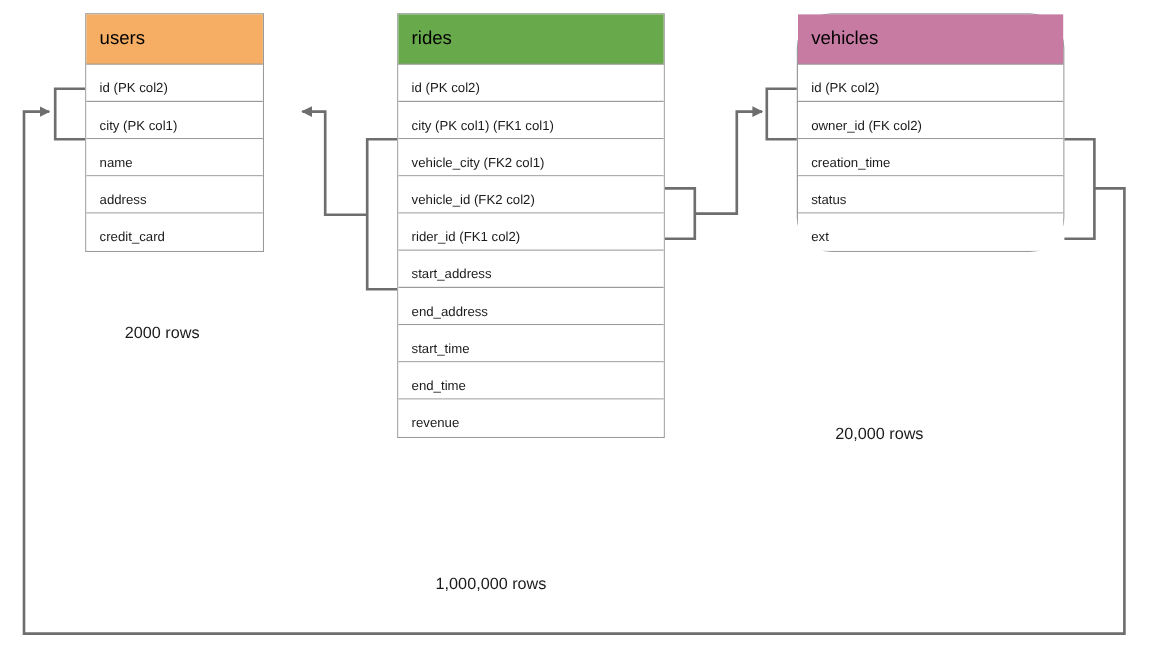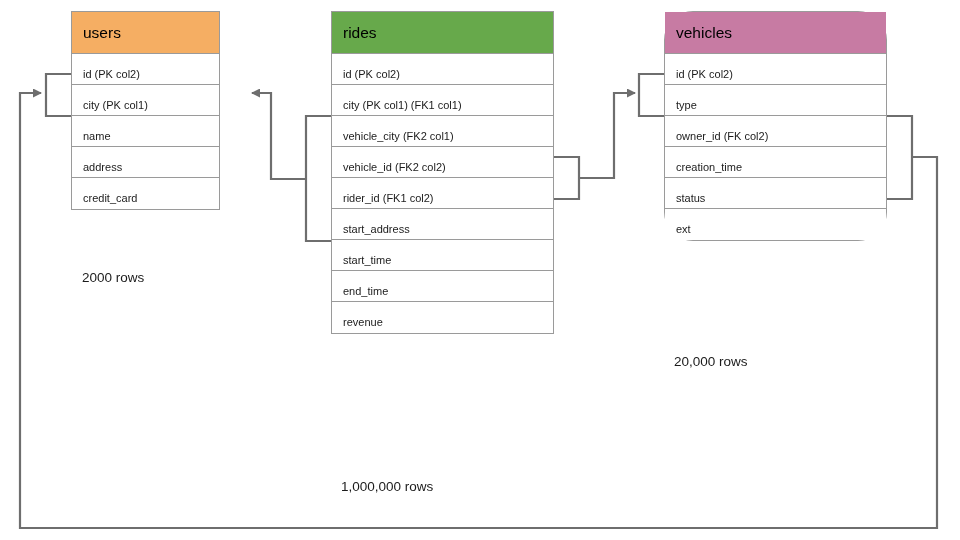--- a/index.html
+++ b/index.html
@@ -57,20 +57,21 @@
     background: #ffffff;
   }
   .tbl-row.last {
     border-bottom: none;
   }
   .rowcount {
     position: absolute;
     font-size: 13.5px;
     color: #1b1b1b;
     white-space: nowrap;
+    margin-left: 22px;
   }
 </style>
 </head>
 <body>
 
 <div id="canvas">
 
   <svg id="connectors" viewBox="0 0 960 540" width="960" height="540">
     <defs>
       <marker id="arrowL" markerWidth="9" markerHeight="9" refX="8" refY="4.5" orient="auto-start-reverse" markerUnits="userSpaceOnUse">
@@ -122,30 +123,30 @@
   <div class="rowcount" style="left:82px; top:270px;">2000 rows</div>
 
   <div class="table-box" style="left:331px; top:11px; width:223px;">
     <div class="tbl-header" style="background:#67a94b;">rides</div>
     <div class="tbl-row">id (PK col2)</div>
     <div class="tbl-row">city (PK col1) (FK1 col1)</div>
     <div class="tbl-row">vehicle_city (FK2 col1)</div>
     <div class="tbl-row">vehicle_id (FK2 col2)</div>
     <div class="tbl-row">rider_id (FK1 col2)</div>
     <div class="tbl-row">start_address</div>
+    <div class="tbl-row">end_address</div>
     <div class="tbl-row">start_time</div>
     <div class="tbl-row">end_time</div>
     <div class="tbl-row last">revenue</div>
   </div>
   <div class="rowcount" style="left:341px; top:479px;">1,000,000 rows</div>
 
   <div class="table-box" style="left:664px; top:11px; width:223px;border-radius:29px;">
     <div class="tbl-header" style="background:#c77ba3;">vehicles</div>
     <div class="tbl-row">id (PK col2)</div>
-    <div class="tbl-row">type</div>
     <div class="tbl-row">owner_id (FK col2)</div>
     <div class="tbl-row">creation_time</div>
     <div class="tbl-row">status</div>
     <div class="tbl-row last">ext</div>
   </div>
   <div class="rowcount" style="left:674px; top:354px;">20,000 rows</div>
 
 </div>
 
 </body></html>

